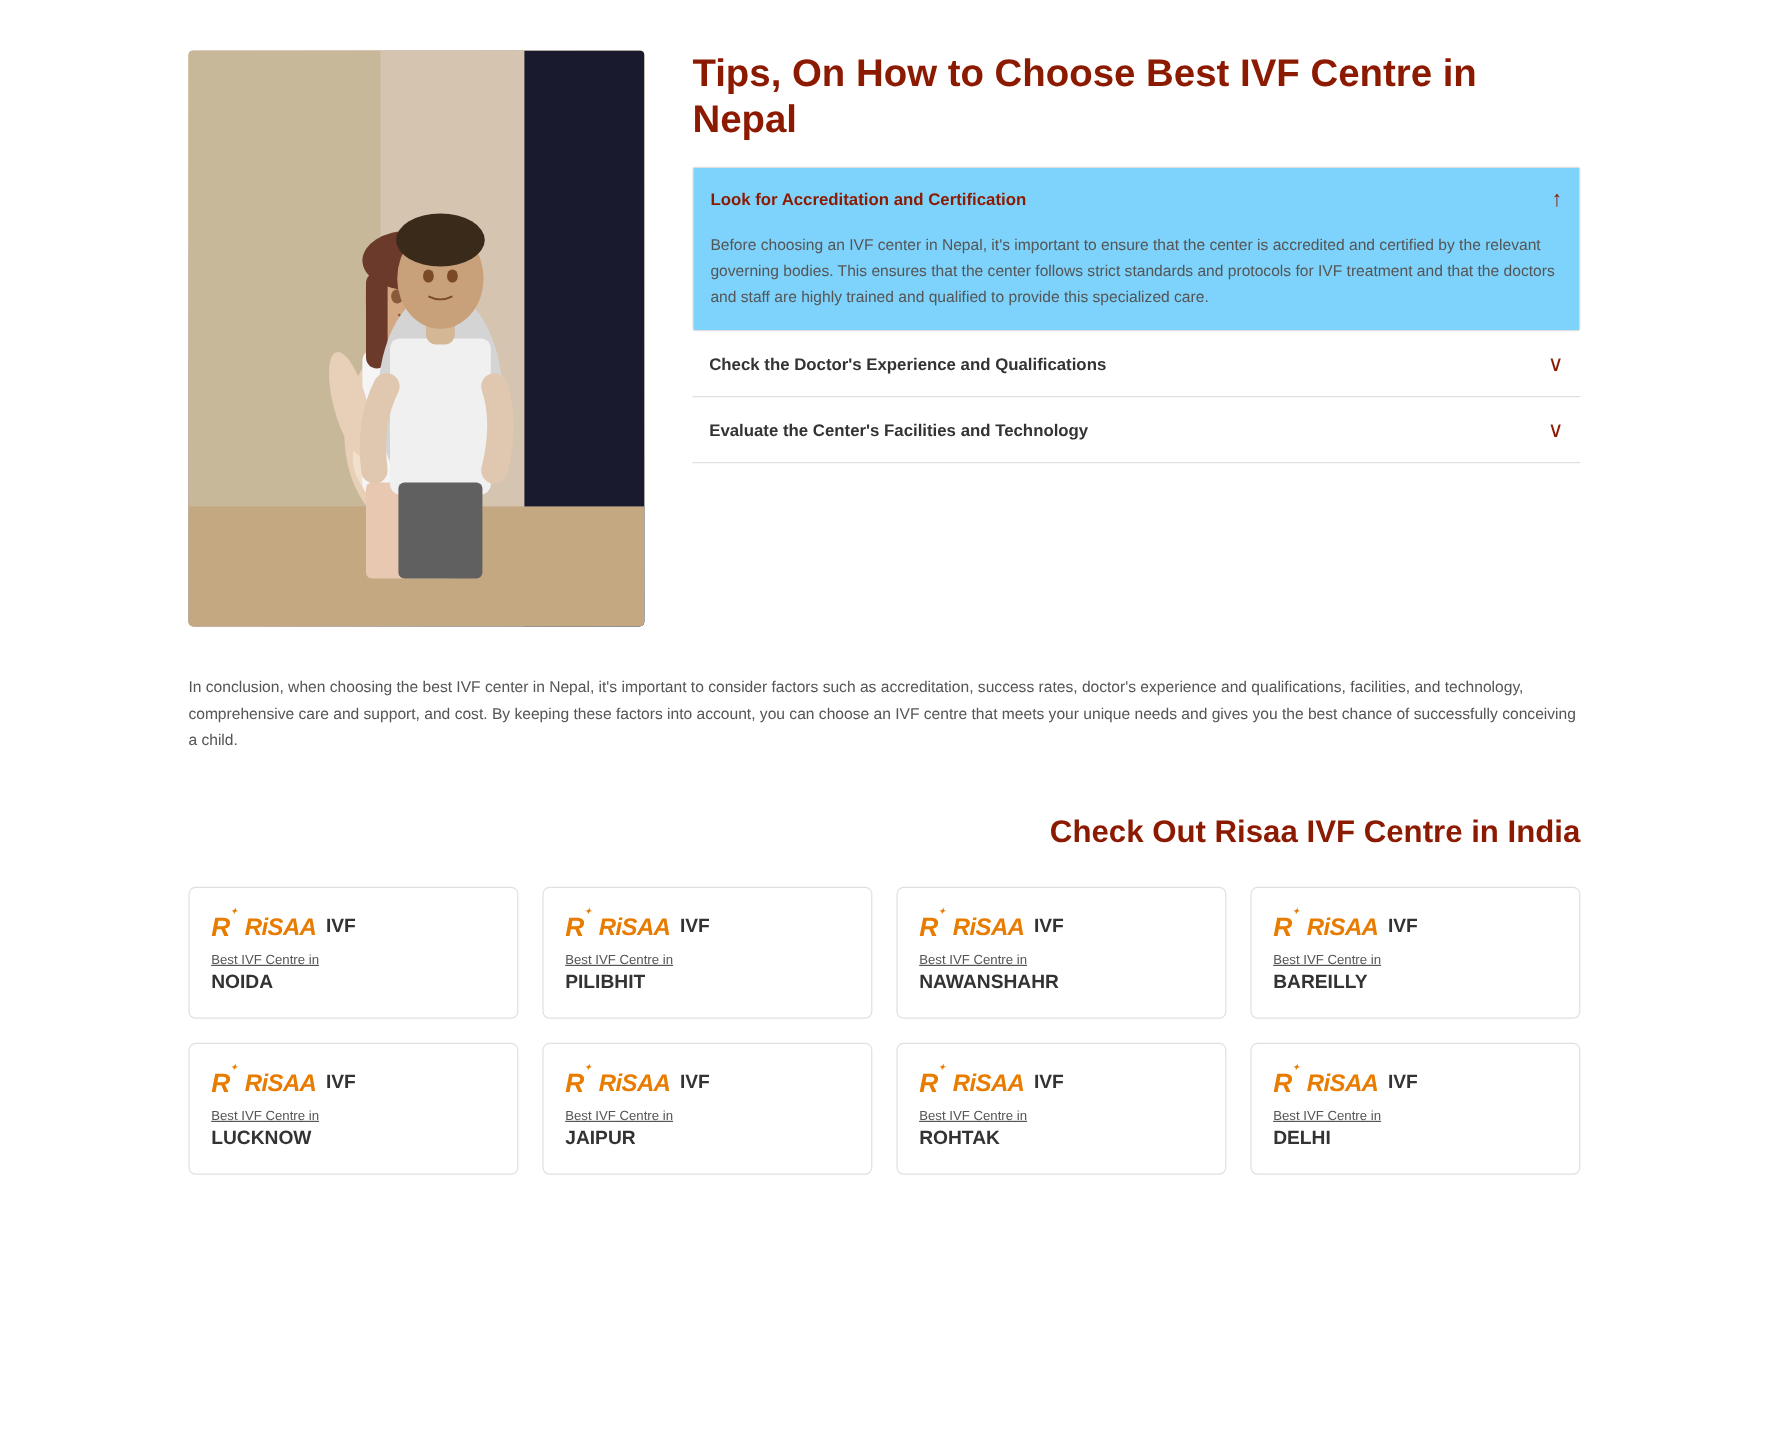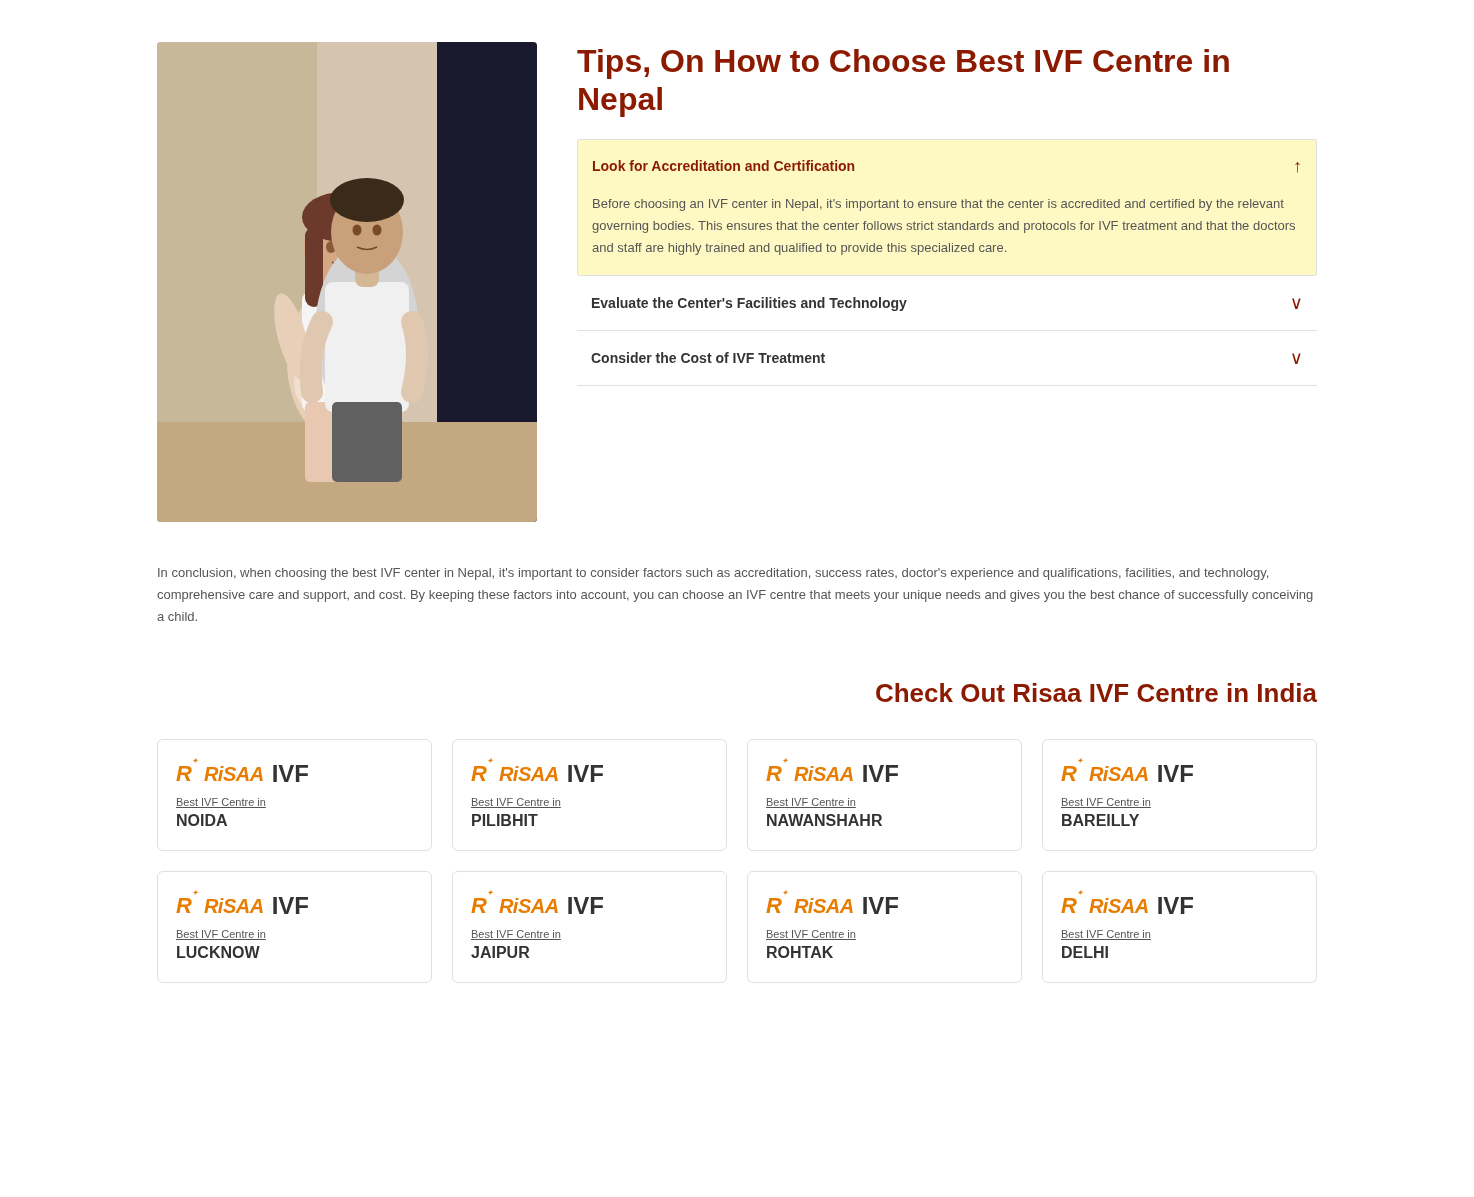--- a/index.html
+++ b/index.html
@@ -58,21 +58,21 @@
     
     .accordion {
       border: none;
     }
 
     .accordion-item {
       border-bottom: 1px solid #e0e0e0;
     }
 
     .accordion-item.active {
-      background: #fef9c3;
+      background: #7dd3fc;
       border: 1px solid #e0e0e0;
       border-radius: 2px;
     }
 
     .accordion-header {
       display: flex;
       justify-content: space-between;
       align-items: center;
       padding: 16px 14px;
       cursor: pointer;
@@ -160,21 +160,21 @@
 
     .risaa-text {
       font-size: 20px;
       font-weight: 900;
       color: #E87C00;
       font-style: italic;
       letter-spacing: -0.5px;
     }
 
     .ivf-text {
-      font-size: 24px;
+      font-size: 16px;
       font-weight: 900;
       color: #333;
       margin-left: 4px;
     }
 
     .best-ivf-label {
       font-size: 11px;
       color: #555;
       margin-bottom: 4px;
       text-decoration: underline;
@@ -263,35 +263,35 @@
           <div class="accordion-header active-header">
             <span>Look for Accreditation and Certification</span>
             <span class="accordion-icon arrow-up"></span>
           </div>
           <div class="accordion-body">
             <p>Before choosing an IVF center in Nepal, it's important to ensure that the center is accredited and certified by the relevant governing bodies. This ensures that the center follows strict standards and protocols for IVF treatment and that the doctors and staff are highly trained and qualified to provide this specialized care.</p>
           </div>
         </div>
 
 
+        <div class="accordion-item">
+          <div class="accordion-header">
+            <span>Check the Doctor's Experience and Qualifications</span>
+            <span class="accordion-icon arrow-down"></span>
+          </div>
+        </div>
 
         <div class="accordion-item">
           <div class="accordion-header">
             <span>Evaluate the Center's Facilities and Technology</span>
             <span class="accordion-icon arrow-down"></span>
           </div>
         </div>
 
 
-        <div class="accordion-item">
-          <div class="accordion-header">
-            <span>Consider the Cost of IVF Treatment</span>
-            <span class="accordion-icon arrow-down"></span>
-          </div>
-        </div>
 
       </div>
     </div>
   </div>
 
   <p class="conclusion-text">In conclusion, when choosing the best IVF center in Nepal, it's important to consider factors such as accreditation, success rates, doctor's experience and qualifications, facilities, and technology, comprehensive care and support, and cost. By keeping these factors into account, you can choose an IVF centre that meets your unique needs and gives you the best chance of successfully conceiving a child.</p>
 
   <div class="checkout-section">
     <h2 class="checkout-title">Check Out Risaa IVF Centre in India</h2>
 

